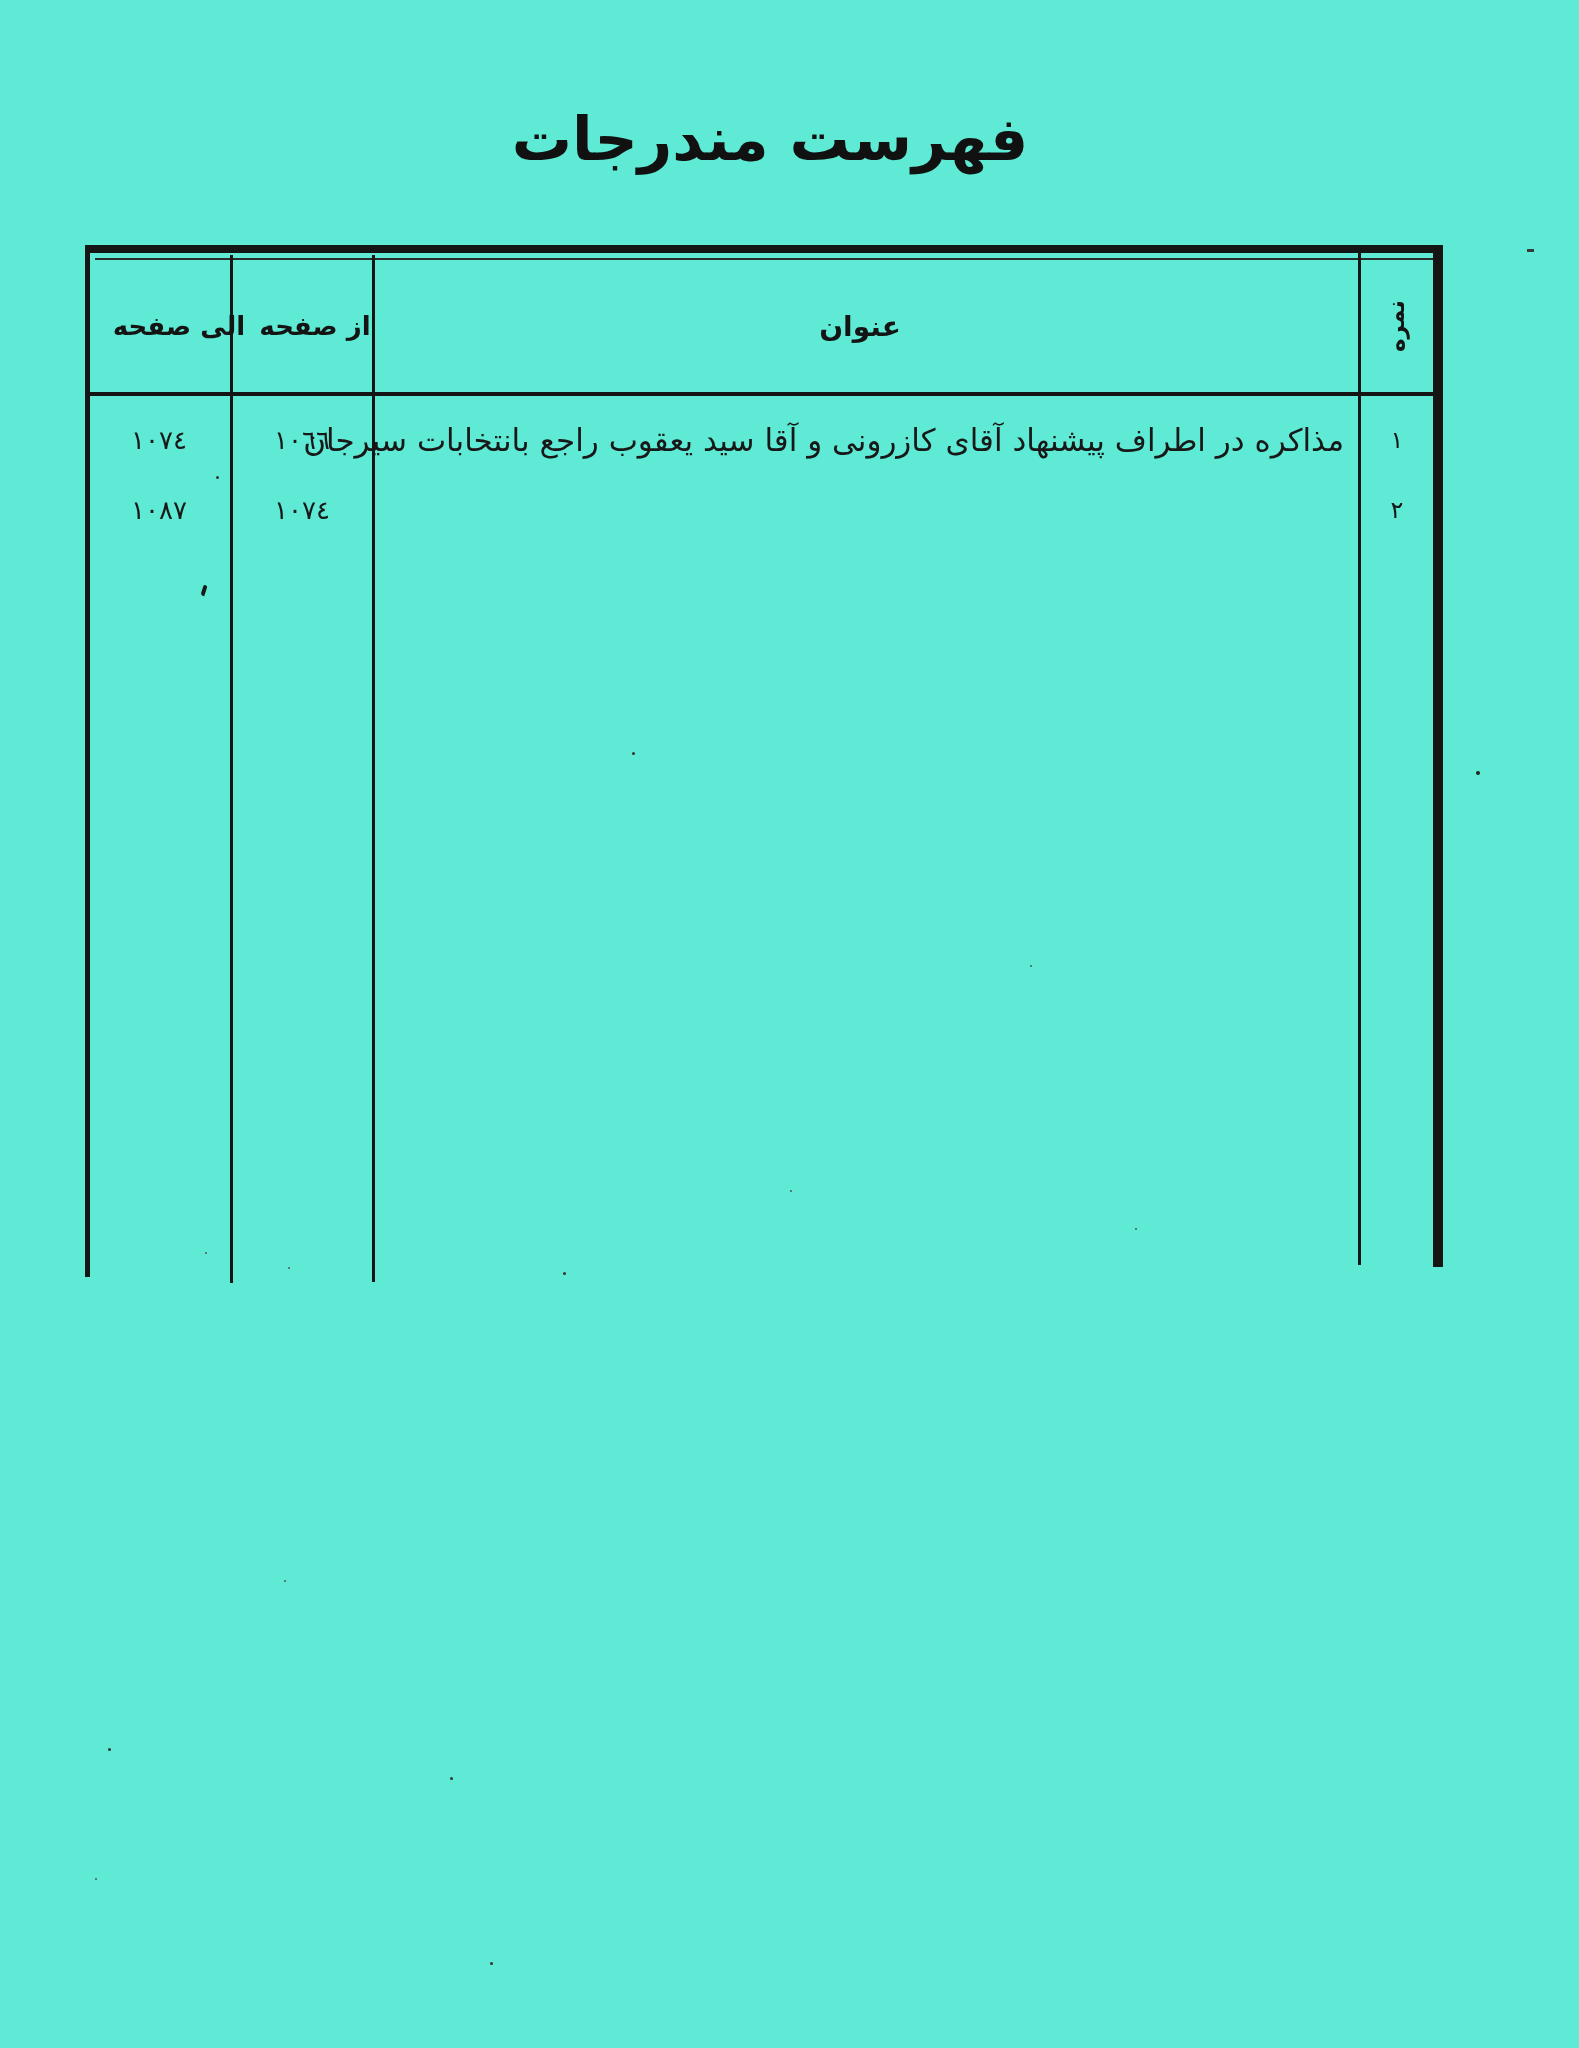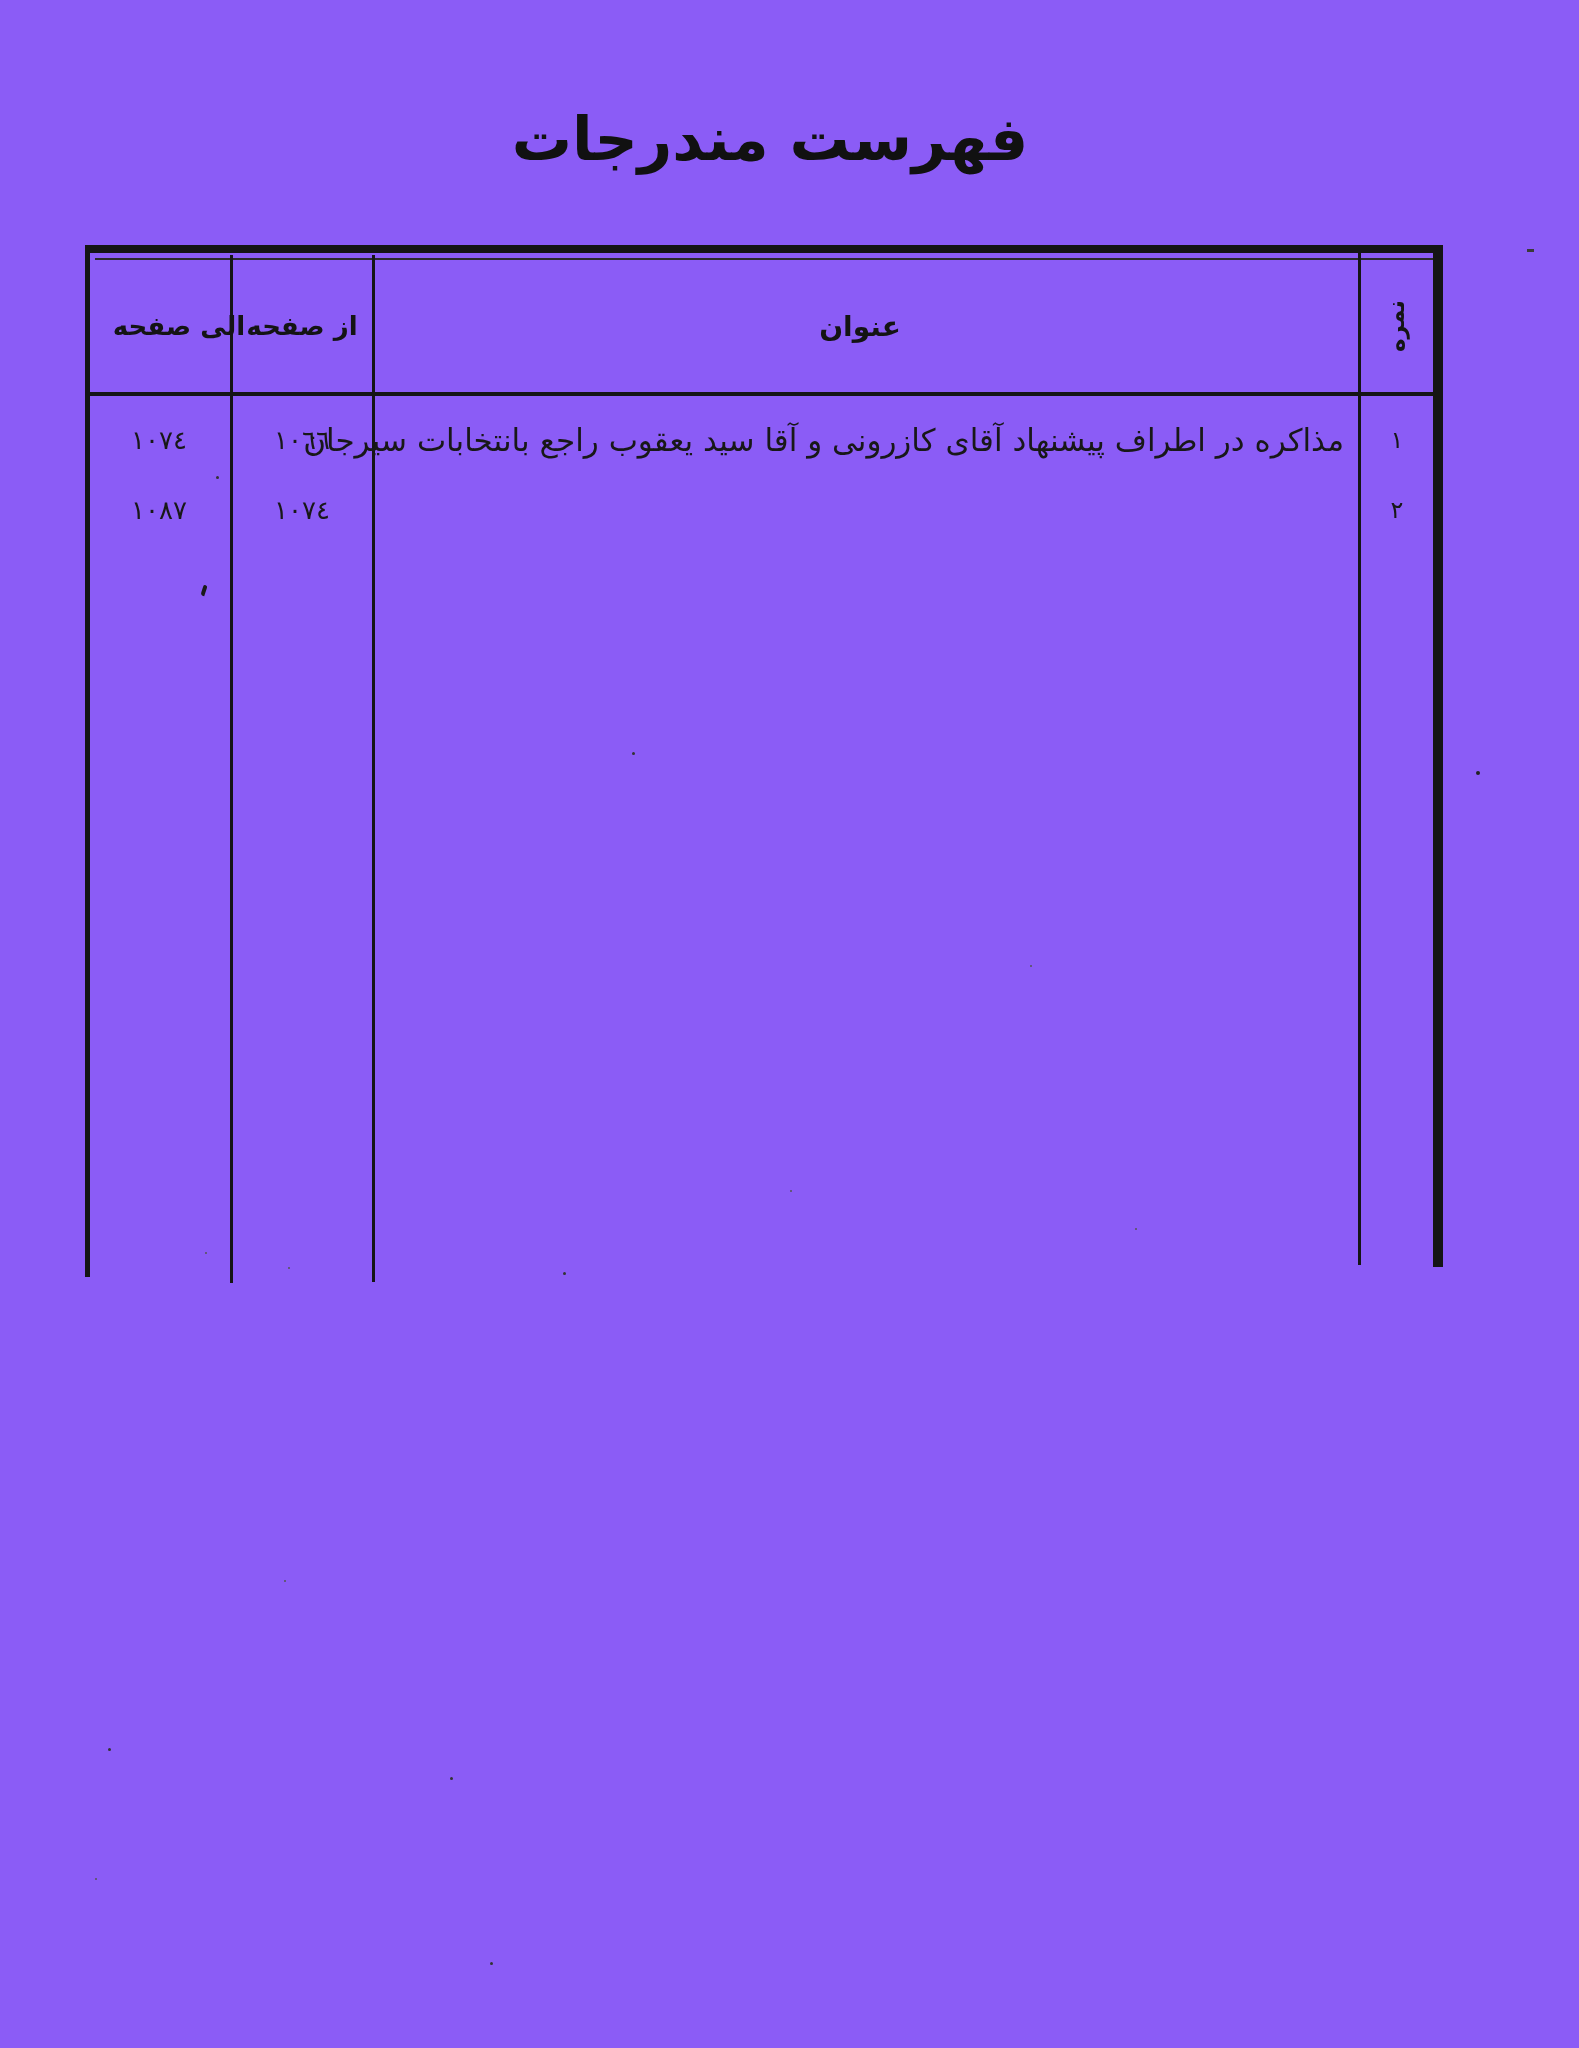--- a/index.html
+++ b/index.html
@@ -1,20 +1,20 @@
 <!DOCTYPE html>
 <html lang="fa"><head>
 <meta charset="utf-8">
 <style>
   html,body{margin:0;padding:0;background:#ffffff;}
   .page{
     position:relative;
     width:1579px;
     height:2048px;
-    background:#8b5cf6;
+    background:#5eead4;
     font-family:"DejaVu Sans", sans-serif;
     color:#141414;
     overflow:hidden;
   }
   
   .doc-title{
     position:absolute;
     left:460px;
     top:104px;
     width:620px;
@@ -48,21 +48,21 @@
     top:18px;
     height:126px;
     display:flex;
     align-items:center;
     justify-content:center;
     font-size:26px;
     font-weight:bold;
     color:#141414;
   }
   .hdr-to   {left:6px;width:136px;margin-left:20px;}
-  .hdr-from {left:150px;width:134px;}
+  .hdr-from {left:163px;width:134px;}
   .hdr-title{left:288px;width:974px;font-size:28px;}
   .hdr-num  {left:1276px;width:70px;}
   .hdr-num span{display:inline-block;transform:rotate(-90deg);font-size:23px;font-weight:bold;}
   
   .row{position:absolute;left:0;width:1358px;height:85px;}
   .row-0{top:152px;}
   .row-1{top:222px;}
   .cell{
     position:absolute;
     top:0;height:85px;

